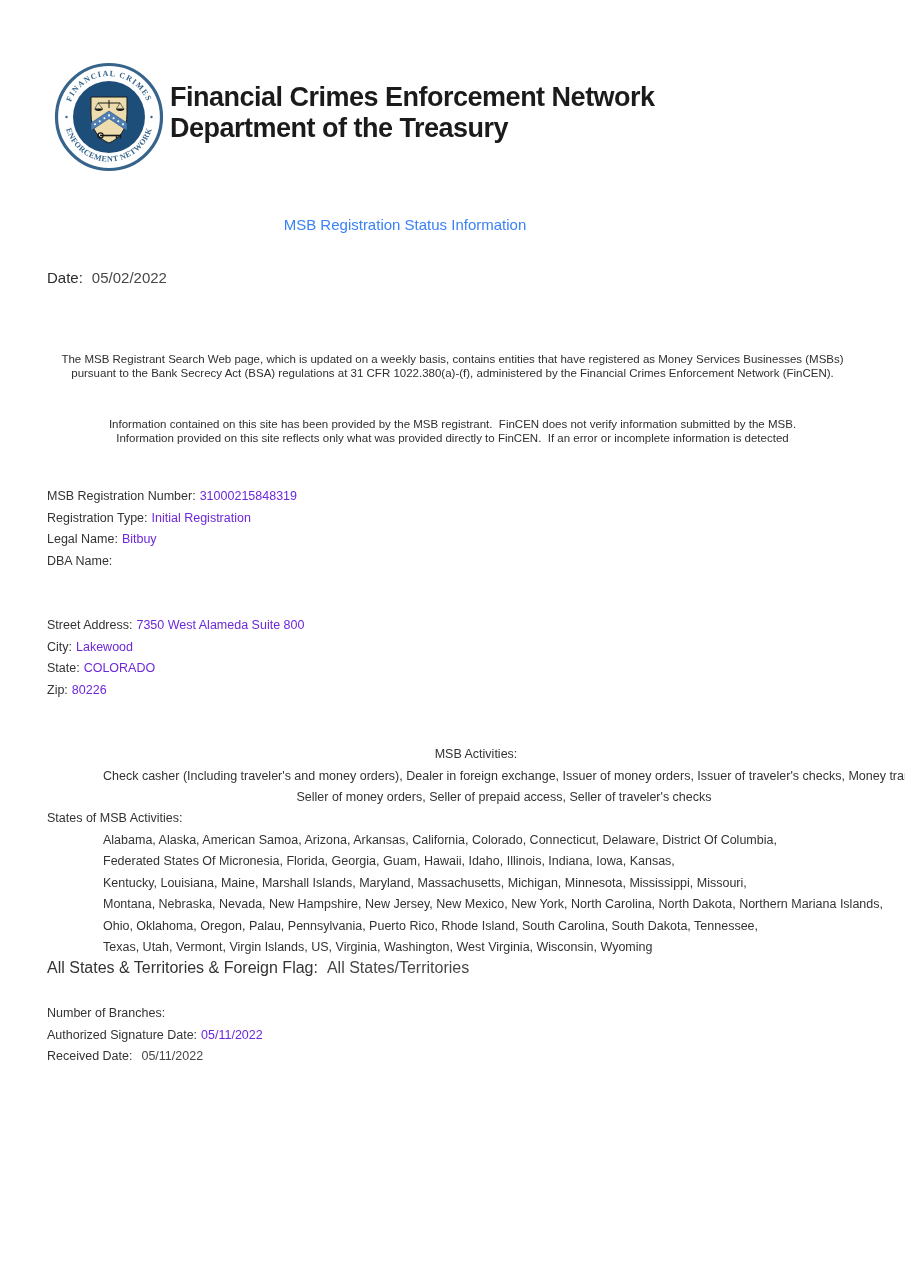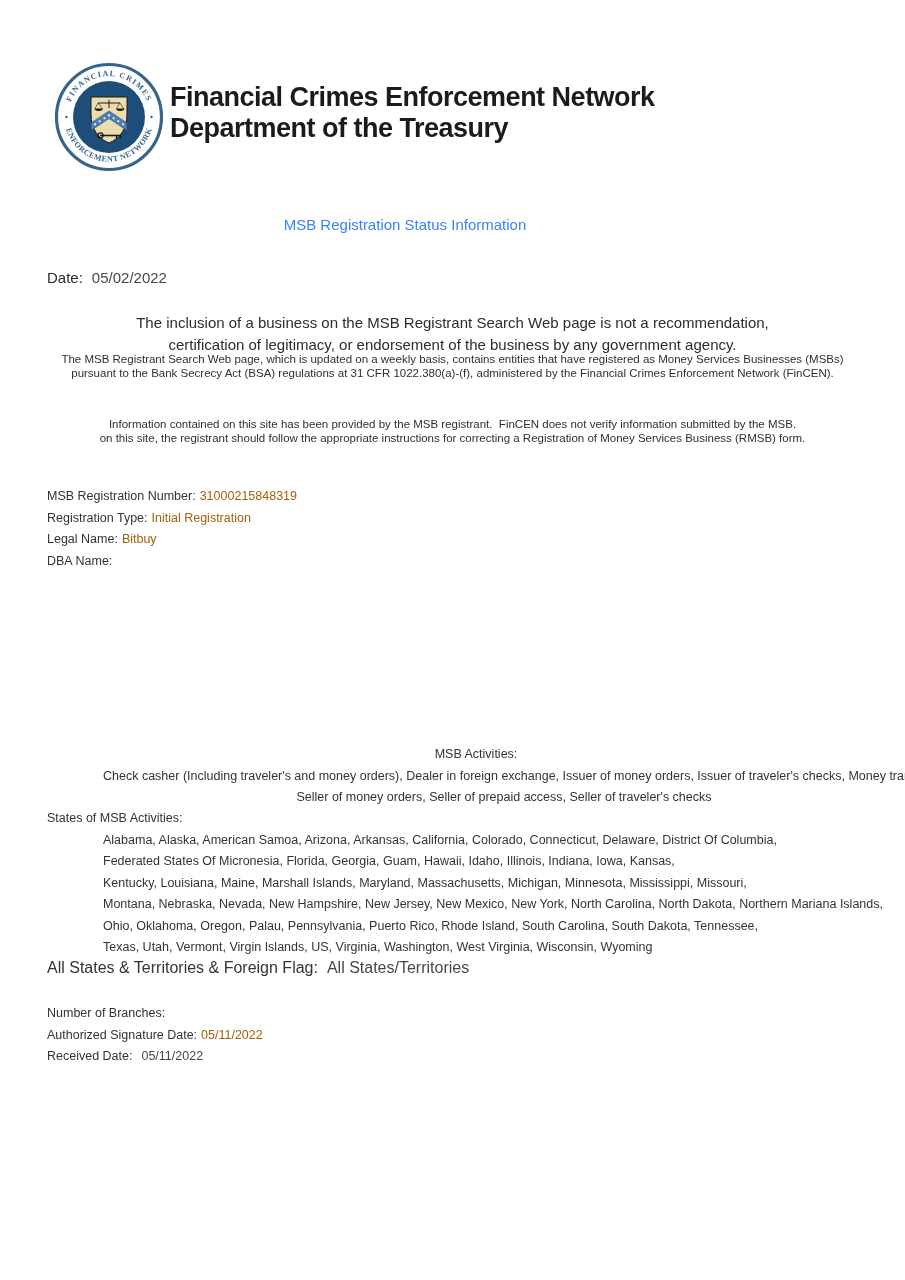--- a/index.html
+++ b/index.html
@@ -39,21 +39,21 @@
   .block .line { line-height:21.5px; white-space:nowrap; }
   .reg-block  { top:486px; }
   .addr-block { top:615px; }
   .act-block  { top:744px; width:858px; }
   .states-block { top:808px; width:858px; }
   .allstates-line { position:absolute; left:47px; top:959px; font-size:16px; white-space:nowrap; }
   .foot-block { top:1003px; }
 
   .indent { padding-left:56px; }
   .clip { overflow:hidden;text-align:center; }
-  .v  { margin-left:4px; color:#a16207; }
+  .v  { margin-left:4px; color:#6d28d9; }
   .v2 { margin-left:9px; color:#474747; }
 </style>
 </head>
 <body>
 
 <div class="page">
 
   <div class="hdr-seal">
     <svg viewBox="0 0 110 110" width="110" height="110" aria-hidden="true">
       <circle cx="55" cy="55" r="52.5" fill="#ffffff" stroke="#36648b" stroke-width="3.2"></circle>
@@ -99,42 +99,44 @@
     <div>Financial Crimes Enforcement Network</div>
     <div>Department of the Treasury</div>
   </div>
 
   <div class="doc-title">MSB Registration Status Information</div>
 
   <div class="date-line">
     <span>Date:</span><span class="v2">05/02/2022</span>
   </div>
 
-  <div class="notice">
-    <div class="line">The inclusion of a business on the MSB Registrant Search Web page is not a recommendation,</div>
-    <div class="line">certification of legitimacy, or endorsement of the business by any government agency.</div>
-  </div>
 
   <div class="fineprint fp1">
     <div class="line">The MSB Registrant Search Web page, which is updated on a weekly basis, contains entities that have registered as Money Services Businesses (MSBs)</div>
     <div class="line">pursuant to the Bank Secrecy Act (BSA) regulations at 31 CFR 1022.380(a)-(f), administered by the Financial Crimes Enforcement Network (FinCEN).</div>
   </div>
 
   <div class="fineprint fp2">
     <div class="line">Information contained on this site has been provided by the MSB registrant.  FinCEN does not verify information submitted by the MSB.</div>
-    <div class="line">on this site, the registrant should follow the appropriate instructions for correcting a Registration of Money Services Business (RMSB) form.</div>
+    <div class="line">Information provided on this site reflects only what was provided directly to FinCEN.  If an error or incomplete information is detected</div>
   </div>
 
   <div class="block reg-block">
     <div class="line"><span>MSB Registration Number:</span><span class="v">31000215848319</span></div>
     <div class="line"><span>Registration Type:</span><span class="v">Initial Registration</span></div>
     <div class="line"><span>Legal Name:</span><span class="v">Bitbuy</span></div>
     <div class="line"><span>DBA Name:</span><span class="v"></span></div>
   </div>
 
+  <div class="block addr-block">
+    <div class="line"><span>Street Address:</span><span class="v">7350 West Alameda Suite 800</span></div>
+    <div class="line"><span>City:</span><span class="v">Lakewood</span></div>
+    <div class="line"><span>State:</span><span class="v">COLORADO</span></div>
+    <div class="line"><span>Zip:</span><span class="v">80226</span></div>
+  </div>
 
   <div class="block act-block clip">
     <div class="line">MSB Activities:</div>
     <div class="line indent">Check casher (Including traveler's and money orders), Dealer in foreign exchange, Issuer of money orders, Issuer of traveler's checks, Money transmitter,</div>
     <div class="line indent">Seller of money orders, Seller of prepaid access, Seller of traveler's checks</div>
   </div>
 
   <div class="block states-block">
     <div class="line">States of MSB Activities:</div>
     <div class="line indent">Alabama, Alaska, American Samoa, Arizona, Arkansas, California, Colorado, Connecticut, Delaware, District Of Columbia,</div>

